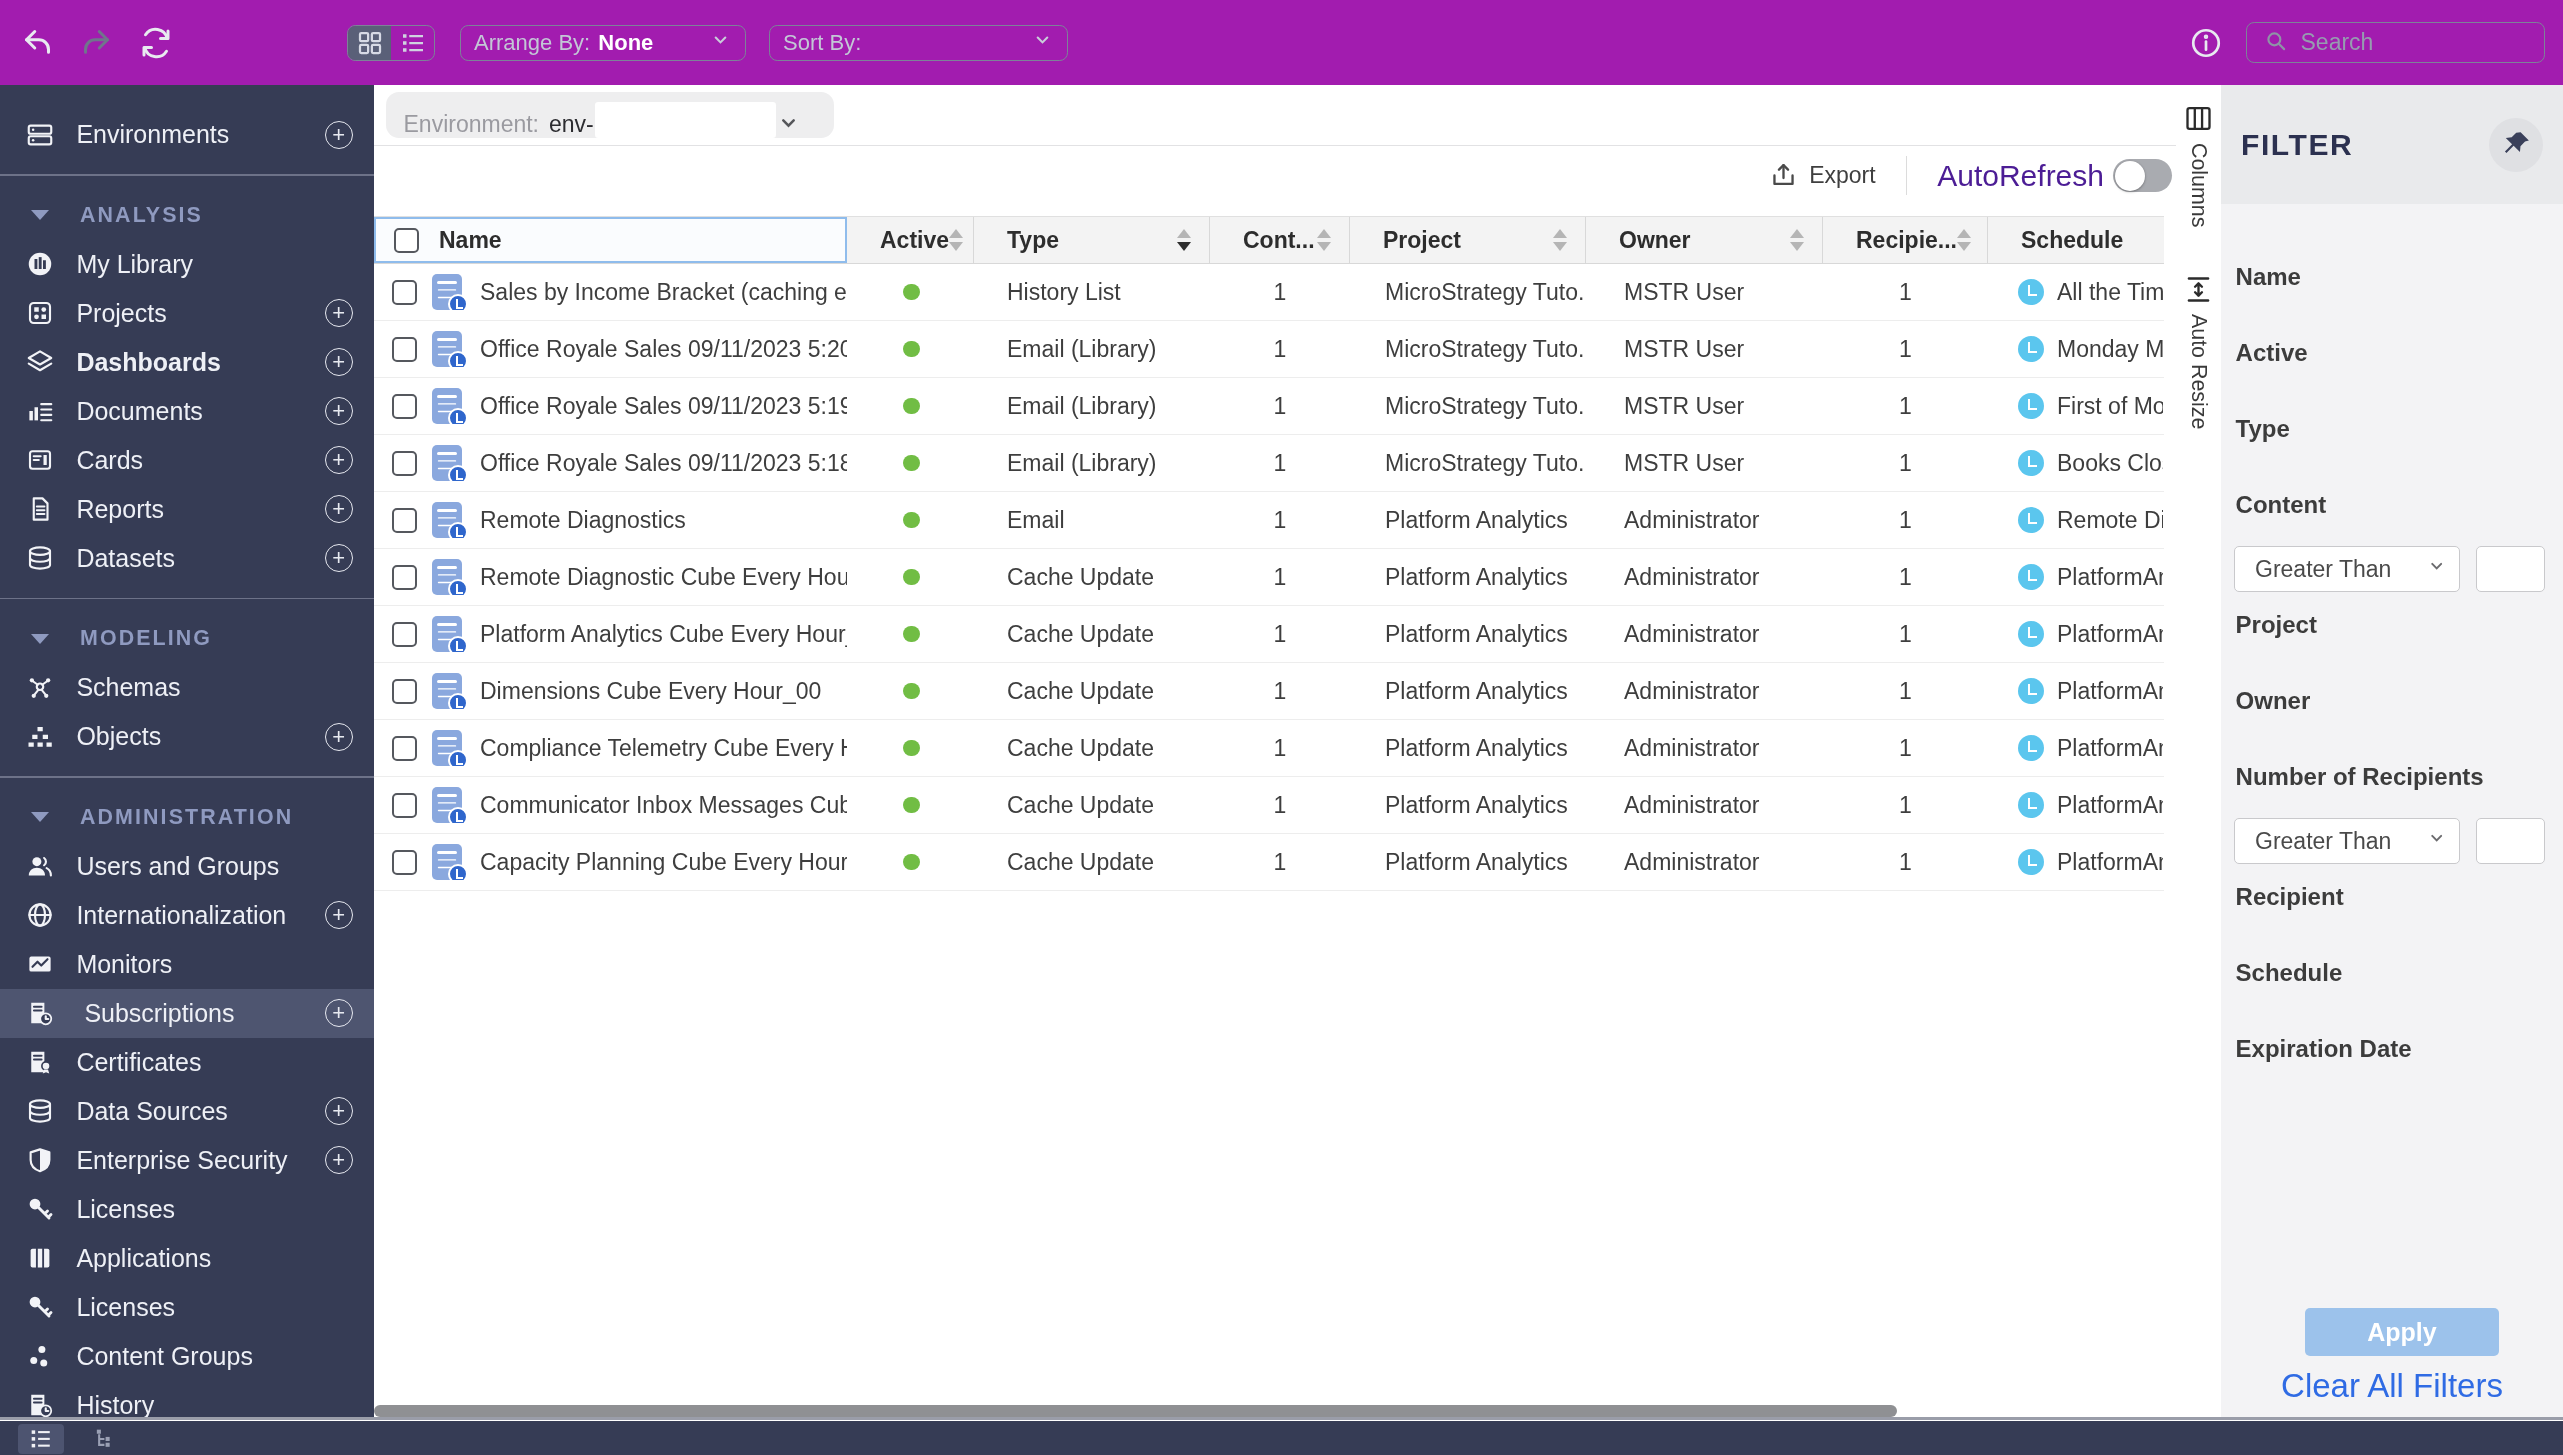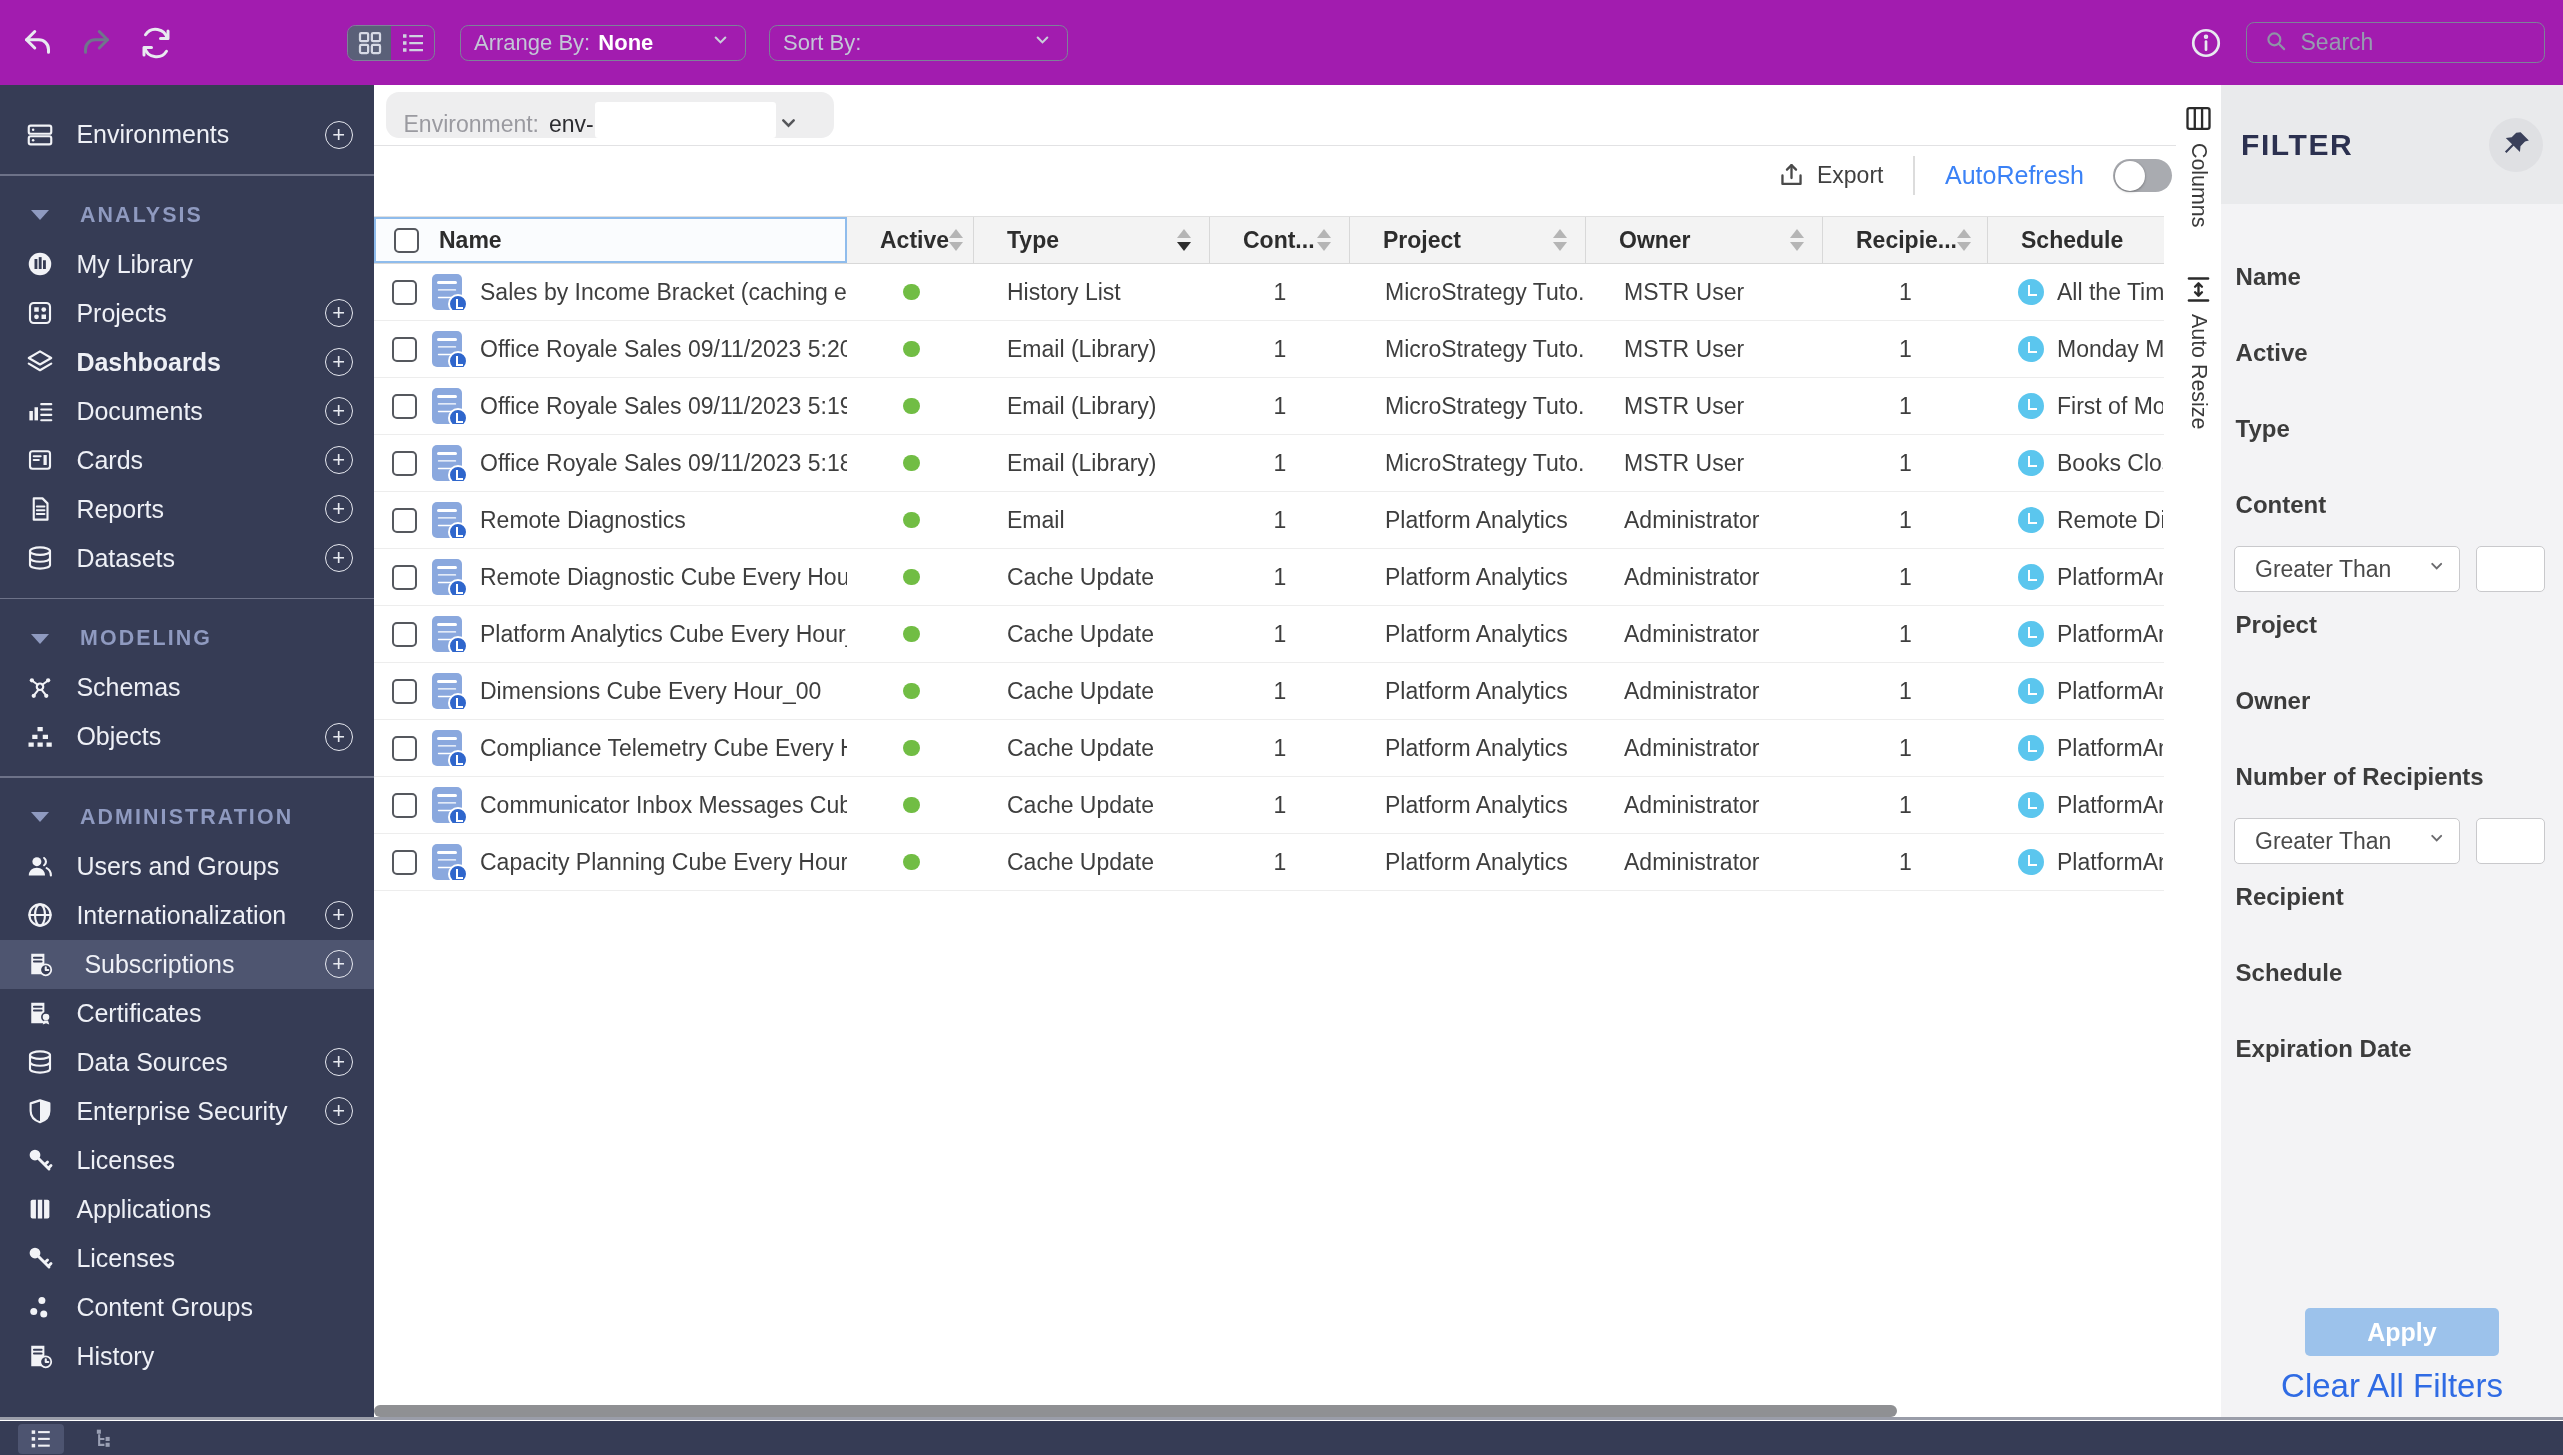--- a/index.html
+++ b/index.html
@@ -46,21 +46,21 @@
   .envrow{position:relative;height:61px;border-bottom:1.6px solid #e2e2e4;}
   .envpill{position:absolute;left:11.5px;top:7.4px;width:448px;height:46px;background:#eeeeef;border-radius:13px;display:flex;align-items:flex-end;padding:0 13px 0 18px;cursor:pointer;}
   .envpill .elabel{color:#9a9aa0;font-size:23px;}
   .envpill .evalue{color:#2c2c30;font-size:23px;margin-left:10px;}
   .envpill .redact{width:181px;height:36px;background:#fff;border-radius:3.3px;margin-left:1.6px;}
   .actionsrow{position:relative;height:59px;}
   .actions{position:absolute;right:49px;top:0;height:59px;display:flex;align-items:center;}
   .export{display:flex;align-items:center;color:#3f3f3f;font-size:23px;cursor:pointer;}
   .export svg{margin-right:10px;}
   .vsep{width:1.6px;height:39px;background:#dcdcdc;margin:0 30px;}
-  .autolabel{color:#3b82f6;font-size:25px;margin-right:29px;}
+  .autolabel{color:#4c1d95;font-size:30px;margin-right:9px;}
   .toggle{width:59px;height:33px;border-radius:16.5px;background:#a9abb0;position:relative;cursor:pointer;}
   .toggle .knob{position:absolute;left:1.6px;top:1.6px;width:30px;height:30px;border-radius:50%;background:#fff;box-shadow:0 0.8px 2.5px rgba(0,0,0,.35);}
 
   
   .tablewrap{position:absolute;left:0;top:131px;width:1790px;}
   .thead{display:flex;height:48px;background:#f3f3f3;border-top:1.6px solid #e0e0e0;border-bottom:1.6px solid #d8d8d8;align-items:stretch;}
   .hc{display:flex;align-items:center;font-size:23px;font-weight:700;color:#2d2d2d;border-right:1.6px solid #d8d8d8;padding:0 11.5px 0 33px;position:relative;cursor:pointer;}
   .hc .sort{margin-left:auto;display:flex;flex-direction:column;gap:4.1px;padding-right:6.6px;}
   .hc .up{width:0;height:0;border-left:7.4px solid transparent;border-right:7.4px solid transparent;border-bottom:9px solid #b5b5b5;}
   .hc .down{width:0;height:0;border-left:7.4px solid transparent;border-right:7.4px solid transparent;border-top:9px solid #b5b5b5;}
@@ -353,20 +353,29 @@
       <div class="sitem">
         <span class="sicon">
           <svg width="30" height="30" viewBox="0 0 24 24" fill="none" stroke="#f2f3f7" stroke-width="1.7" stroke-linecap="round" stroke-linejoin="round">
             <circle cx="12" cy="12" r="8.5"></circle>
             <ellipse cx="12" cy="12" rx="4" ry="8.5"></ellipse>
             <line x1="3.5" y1="12" x2="20.5" y2="12"></line>
           </svg>
         </span>
         <span class="slabel">Internationalization</span>
         <span class="plus">+</span>
+      </div>
+      <div class="sitem">
+        <span class="sicon">
+          <svg width="30" height="30" viewBox="0 0 24 24" fill="none" stroke="#f2f3f7" stroke-width="1.7" stroke-linecap="round" stroke-linejoin="round">
+            <rect x="3.5" y="6" width="17" height="12" rx="1.5" fill="#f2f3f7" stroke="none"></rect>
+            <path d="M6 14.2 l4 -4 3 3 5 -5" stroke="#363c55" stroke-width="1.7" fill="none"></path>
+          </svg>
+        </span>
+        <span class="slabel">Monitors</span>
       </div>
       <div class="sitem sel">
         <span class="sicon">
           <svg width="30" height="30" viewBox="0 0 24 24" fill="none" stroke="#f2f3f7" stroke-width="1.7" stroke-linecap="round" stroke-linejoin="round">
             <path d="M5 3.8 h10.5 v16.4 h-10.5 z" fill="#f2f3f7" stroke="none"></path>
             <line x1="7.2" y1="7" x2="13.2" y2="7" stroke="#363c55"></line>
             <line x1="7.2" y1="10" x2="13.2" y2="10" stroke="#363c55"></line>
             <circle cx="16.6" cy="16.6" r="4.4" fill="#363c55" stroke="#f2f3f7" stroke-width="1.4"></circle>
             <path d="M16.6 14.6 v2.2 h2"></path>
           </svg>

